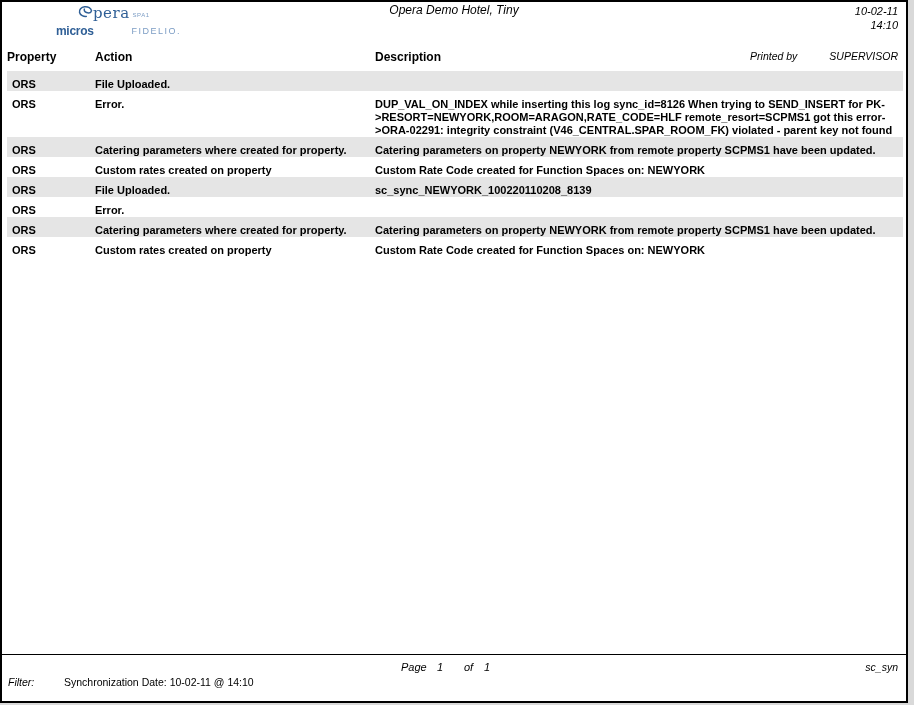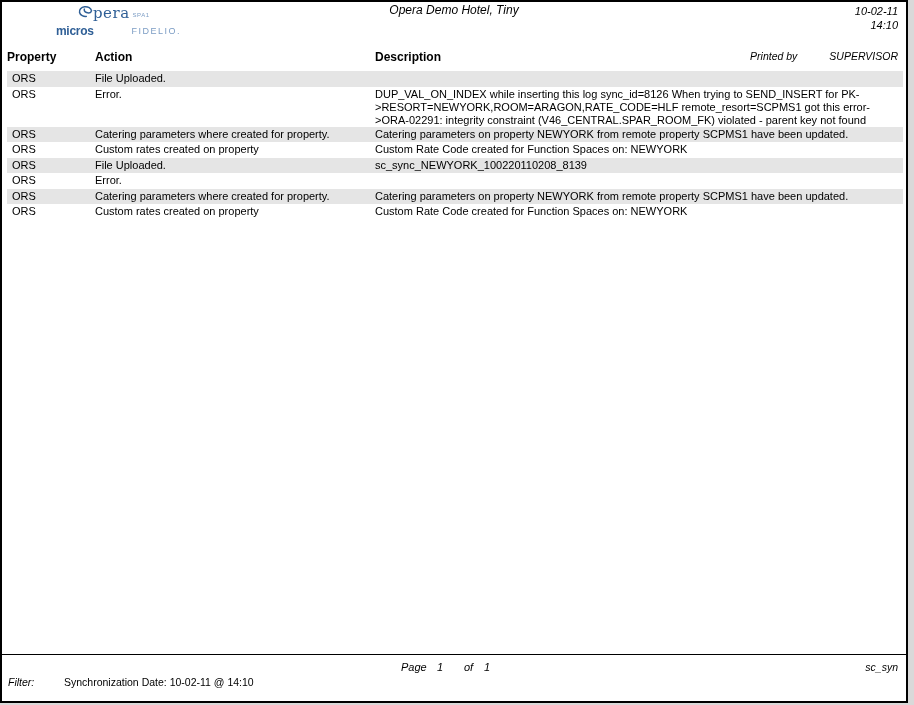--- a/index.html
+++ b/index.html
@@ -45,21 +45,21 @@
   .header-right{
     position:absolute;right:8px;top:2px;
     display:flex;flex-direction:column;align-items:flex-end;
     font-style:italic;font-size:11px;line-height:14px;
   }
   .printed-row{display:flex;gap:32px;margin-top:17px;font-size:10.5px;}
   
   .log-table{position:absolute;left:5px;right:3px;top:48px;font-size:11px;}
   .trow{display:flex;align-items:flex-start;}
   .thead{font-weight:bold;font-size:12px;margin-bottom:7px;}
-  .tbody .trow{min-height:15.5px;padding-top:1px;box-sizing:border-box;line-height:13px;}
+  .tbody .trow{min-height:15.5px;padding-top:7px;box-sizing:border-box;line-height:13px;font-weight:bold;}
   .tbody .trow.stripe{background:var(--row-stripe);}
   .c-property{width:88px;flex:none;}
   .tbody .c-property{padding-left:5px;box-sizing:border-box;}
   .c-action{width:280px;flex:none;}
   .c-desc{flex:1;min-width:0;word-wrap:break-word;}
   
   .footer-sep{position:absolute;left:0;right:0;top:652px;border-top:1px solid #000;}
   .footer-page{position:absolute;left:0;right:0;top:659px;height:14px;font-style:italic;font-size:11px;padding-left:40px;}
   .fp{position:absolute;top:0;}
   .fp-page{left:399px;}

